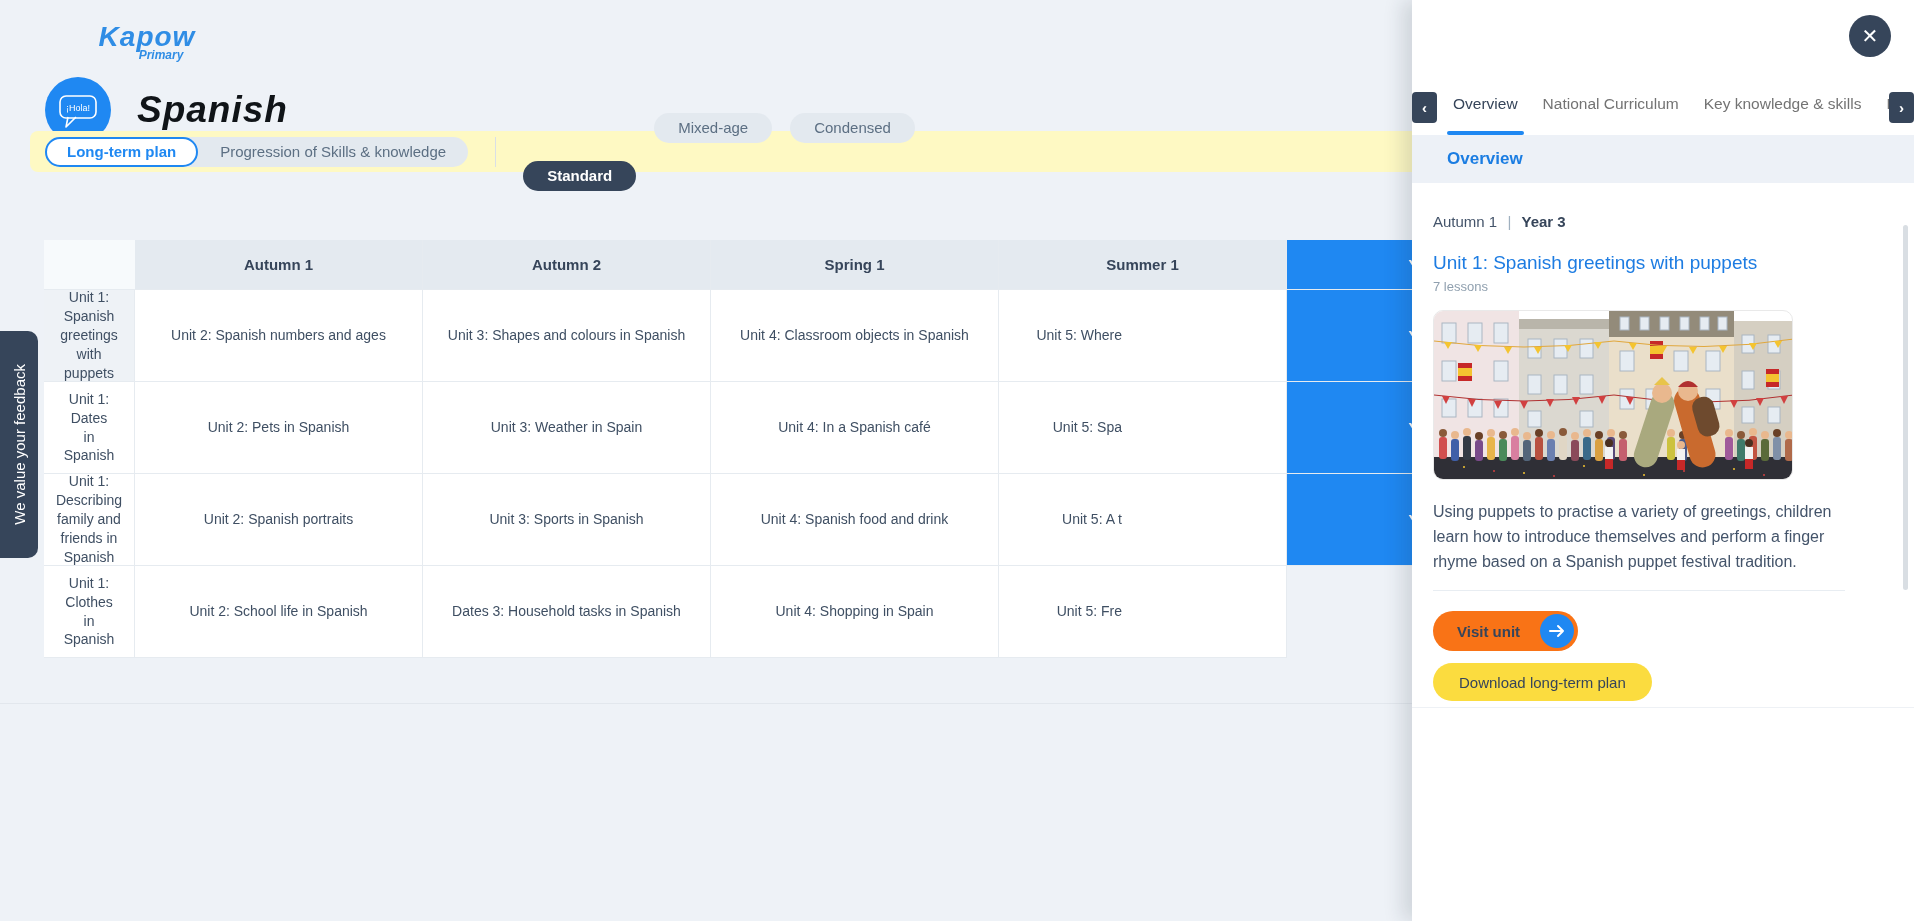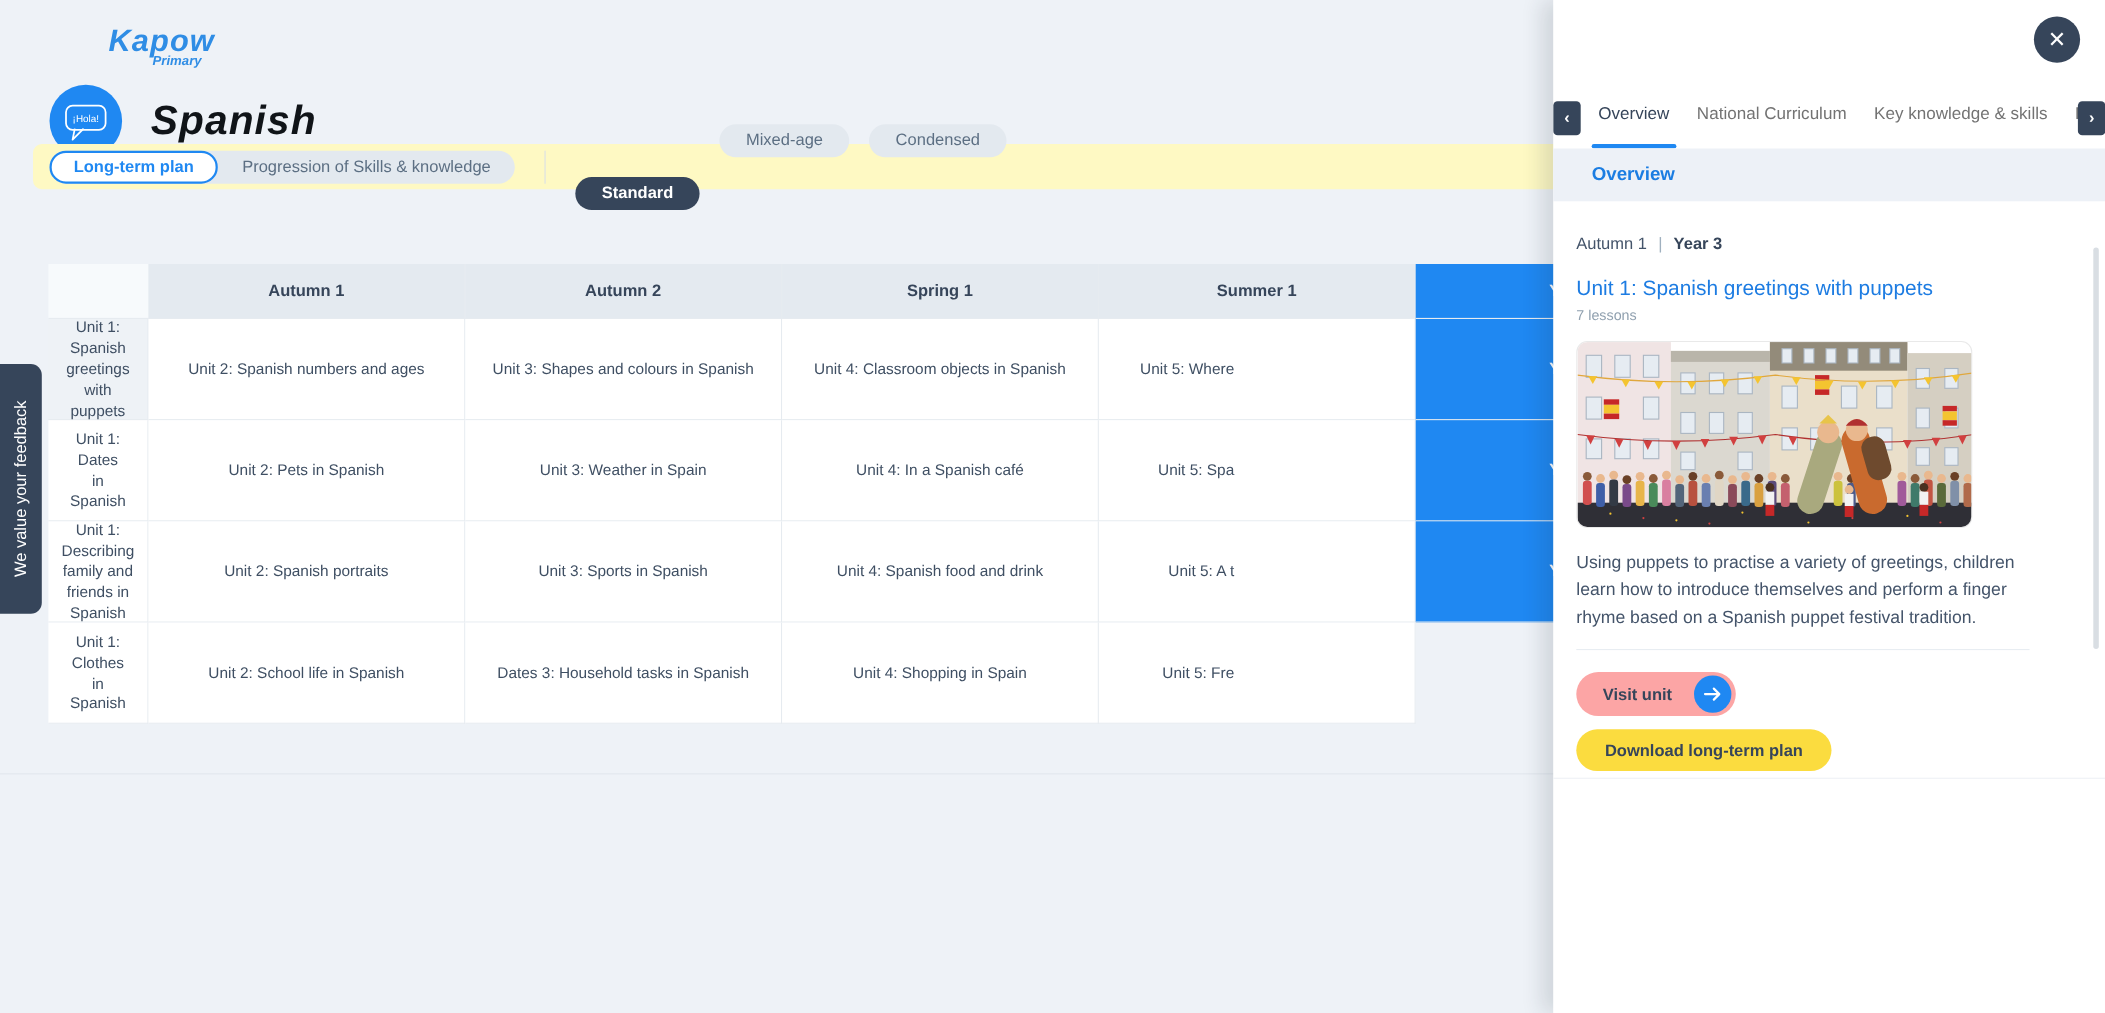--- a/index.html
+++ b/index.html
@@ -83,26 +83,26 @@
   .meta .sep { color:#9fb0bf; margin:0 6px; }
   .meta b { color:#36455a; }
   .unit-link { display:inline-block; margin-top:22px; font-size:19px; color:#1d7ce2;
     text-decoration:none; cursor:pointer; }
   .lessons { margin-top:5px; font-size:13px; color:#90a0af; }
   .unit-img { margin-top:16px; width:360px; height:170px; border-radius:10px; overflow:hidden;
     border:1px solid #e9e9e9; }
   .desc { margin-top:20px; font-size:16px; line-height:1.55; color:#44546a; width:405px; }
   .content-divider { margin-top:16px; width:412px; height:1px; background:#e8edf2; }
   .visit-btn { margin-top:20px; display:inline-flex; align-items:center; height:40px;
-    border-radius:20px; background:#fca5a5; padding:0 4px 0 24px; cursor:pointer; }
+    border-radius:20px; background:#f97316; padding:0 4px 0 24px; cursor:pointer; }
   .visit-btn .lbl { font-size:15px; font-weight:bold; color:#36455a; }
   .visit-btn .circ { width:34px; height:34px; border-radius:50%; background:#1f88f2;
     margin-left:20px; display:flex; align-items:center; justify-content:center; }
   .download-btn { margin-top:12px; display:inline-flex; align-items:center; height:38px;
-    border-radius:19px; background:#fbdc3f; padding:16px 26px; font-size:15px; font-weight:bold;
+    border-radius:19px; background:#fbdc3f; padding:16px 26px; font-size:15px; font-weight:normal;
     color:#36455a; cursor:pointer; }
   .panel-bottom-line { position:absolute; left:0; top:707px; width:502px; height:1px; background:#eef1f5; }
   .scroll-thumb { position:absolute; right:6px; top:225px; width:5px; height:365px;
     background:#d9dee3; border-radius:3px; }
 </style>
 </head>
 <body>
 
 <div class="page">
 

